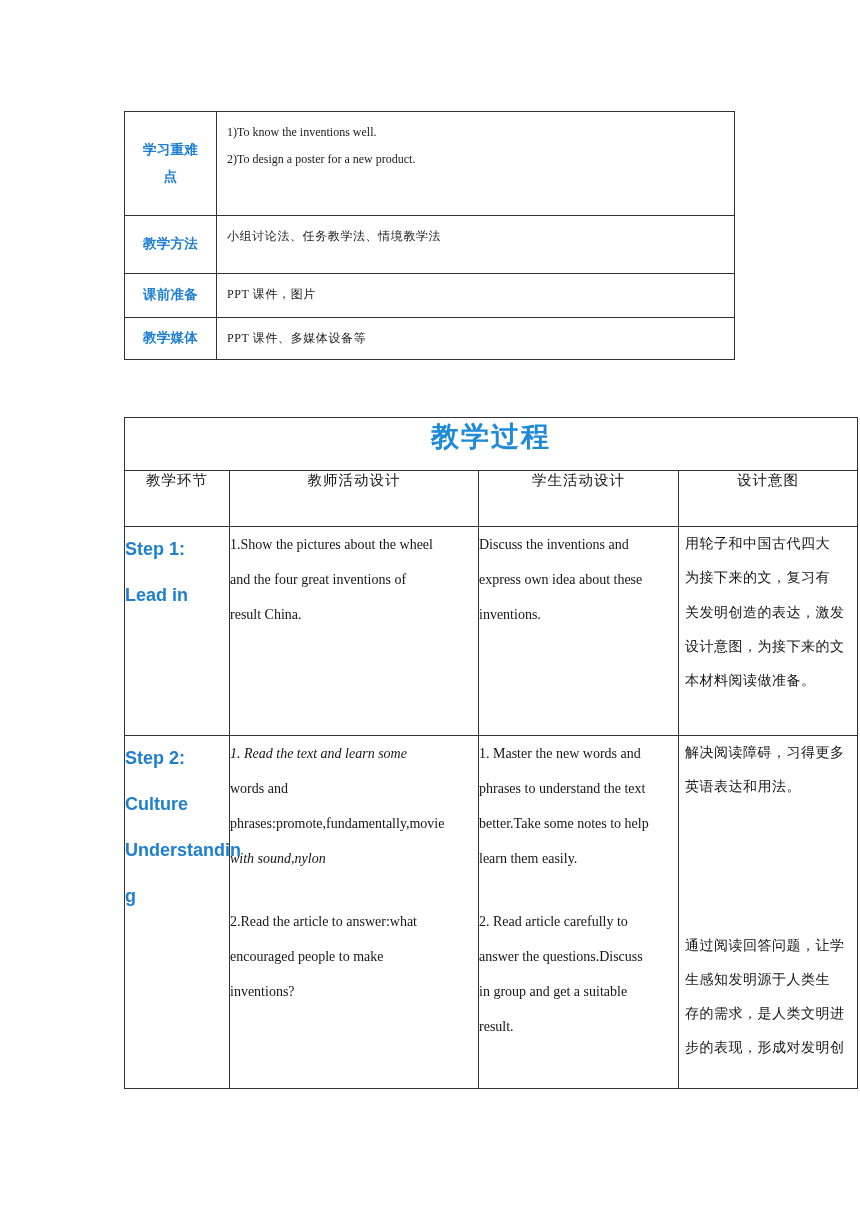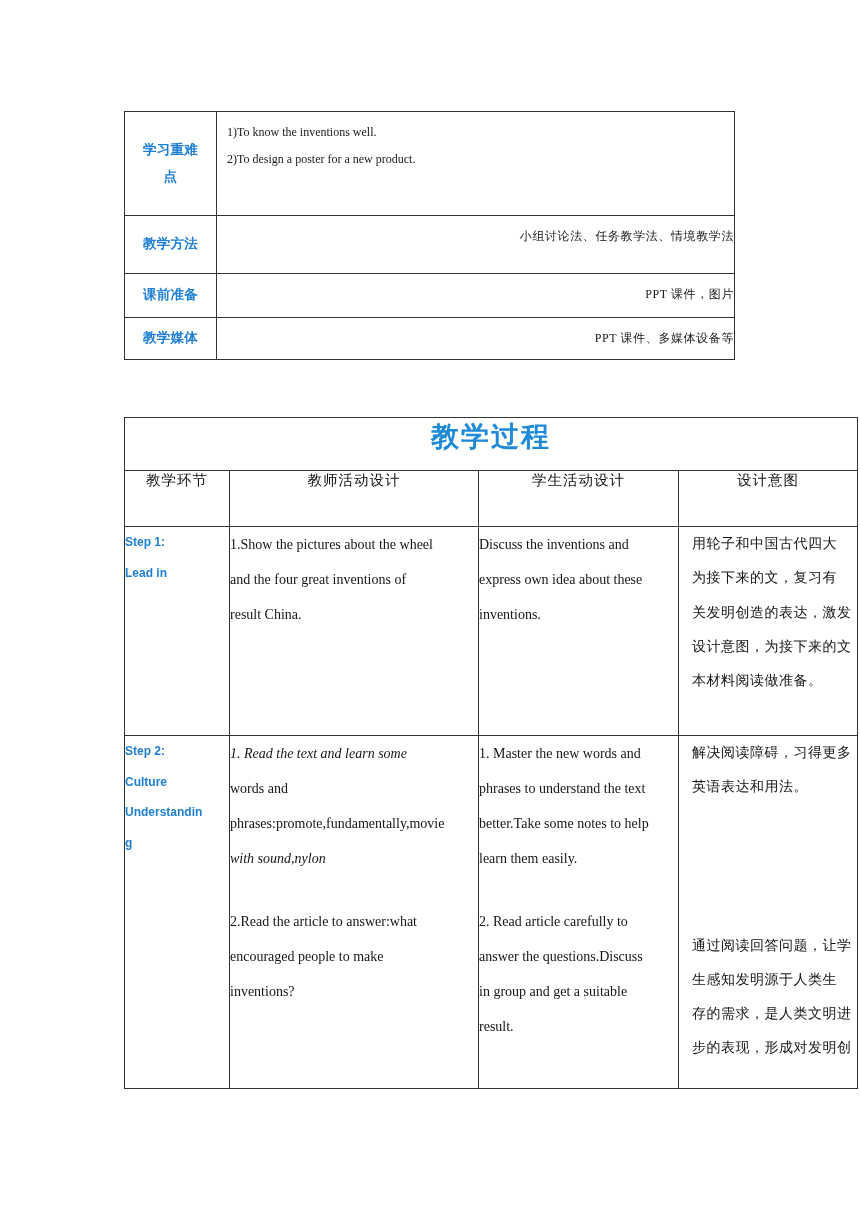--- a/index.html
+++ b/index.html
@@ -56,21 +56,20 @@
   }
   #table-basic .val {
     padding: 7px 0 7px 10px;
     font-size: 12px;
     line-height: 2.25;
     color: #1a1a1a;
   }
   #table-basic .val .cn {
     font-family: "Liberation Serif", "DejaVu Serif", serif;
     letter-spacing: 0.6px;
-    text-align: right;
   }
   .r1 { height: 104px; }
   .r2 { height: 58px; }
   .r3 { height: 44px; }
   .r4 { height: 42px; }
 
   
   #table-process {
     left: 124px;
     top: 417px;
@@ -101,37 +100,37 @@
 
   .col-step  { width: 105px; }
   .col-teach { width: 249px; }
   .col-stud  { width: 200px; }
   .col-aim   { width: 179px; }
 
   .step-cell {
     color: #1E7FD1;
     font-family: "Liberation Sans", "DejaVu Sans", sans-serif;
     font-weight: bold;
-    font-size: 12px;
+    font-size: 18px;
     line-height: 2.55;
     padding: 0 0 0 8px;
     vertical-align: middle;
   }
   .step-cell .sline { display: block; white-space: nowrap; }
 
   .body-cell {
     font-size: 14px;
     line-height: 2.5;
     padding: 10px 8px 6px 10px;
     color: #151515;
   }
   .body-cell.cn {
     letter-spacing: 0.5px;
     line-height: 2.45;
-    padding-left: 13px;
+    padding-left: 6px;
   }
   .body-cell .blk { display: block; }
 
   .row-step1 td { height: 208px; }
   .row-step2 td { height: 352px; }
 
   .nowrapline { white-space: nowrap; }
 </style>
 </head>
 <body>

